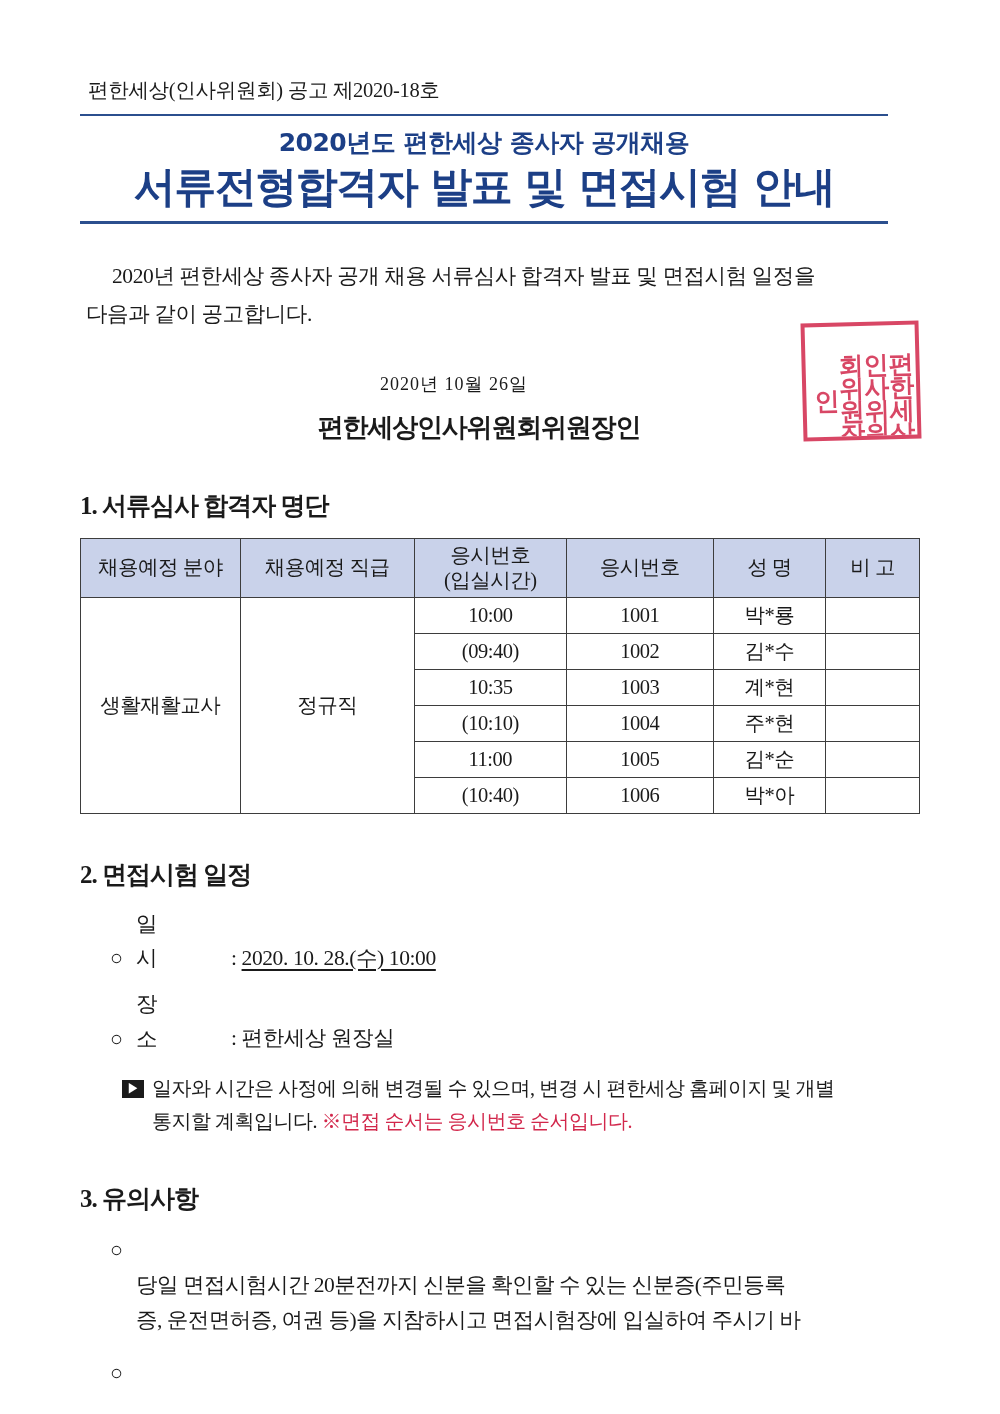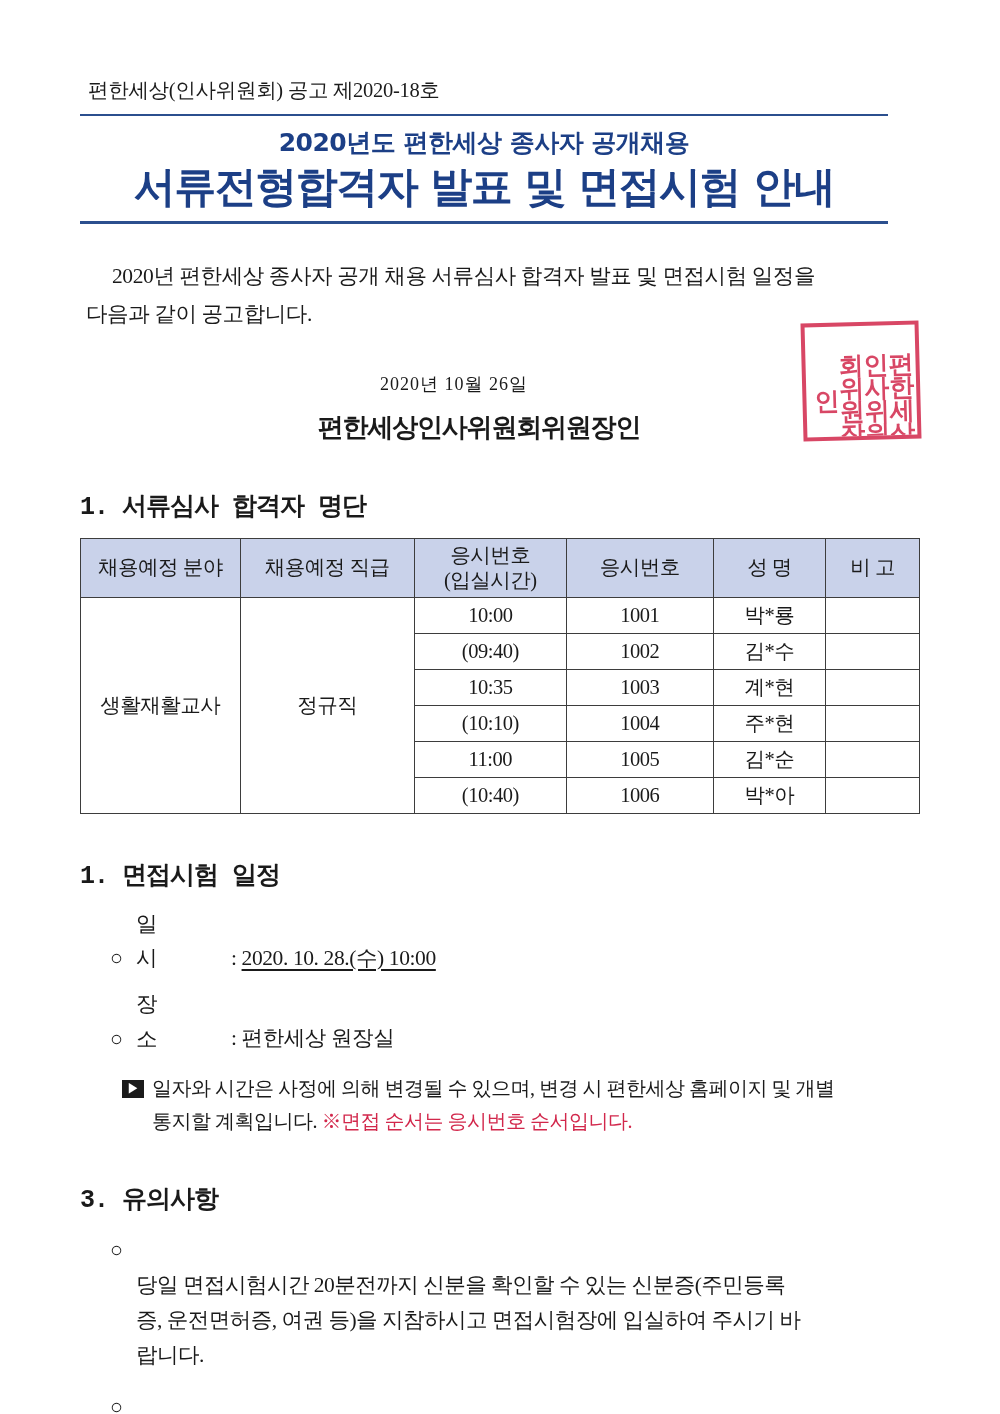--- a/index.html
+++ b/index.html
@@ -113,21 +113,21 @@
     padding: 5px 2px;
     box-sizing: border-box;
     opacity: 0.85;
     transform: rotate(-1.5deg);
     overflow: hidden;
     word-break: break-all;
   }
 
   
   .section-title {
-    font-family: Liberation Mono, monospace;
+    font-family: Liberation Serif, serif;
     font-weight: bold;
     font-size: 25px;
     letter-spacing: -1px;
     margin: 44px 0 16px 0;
   }
 
   
   table.list {
     border-collapse: collapse;
     margin: 0 auto;
@@ -295,21 +295,21 @@
       </tr>
       <tr>
         <td>(10:40)</td>
         <td>1006</td>
         <td>박*아</td>
         <td></td>
       </tr>
     </tbody>
   </table>
 
-  <div class="section-title">1. 면접시험 일정</div>
+  <div class="section-title">2. 면접시험 일정</div>
 
   <div class="bullet-row">
     <span class="bullet-mark">○</span><span class="label-spaced">일     시</span><span>:</span>
     <span class="underline">2020. 10. 28.(수) 10:00</span>
   </div>
 
   <div class="bullet-row">
     <span class="bullet-mark">○</span><span class="label-spaced">장     소</span><span>:</span>
     <span>편한세상 원장실</span>
   </div>
@@ -321,21 +321,20 @@
       <span class="red">※면접 순서는 응시번호 순서입니다.</span>
     </span>
   </div>
 
   <div class="section-title">3. 유의사항</div>
 
   <div class="note-row">
     <span class="note-hang">○</span>
     <span class="note-text">당일 면접시험시간 20분전까지 신분을 확인할 수 있는 신분증(주민등록</span>
     <span class="note-text">증, 운전면허증, 여권 등)을 지참하시고 면접시험장에 입실하여 주시기 바</span>
-    <span class="note-text">랍니다.</span>
   </div>
 
   <div class="note-row">
     <span class="note-hang">○</span>
     
     
   </div>
 
 </div>
 

